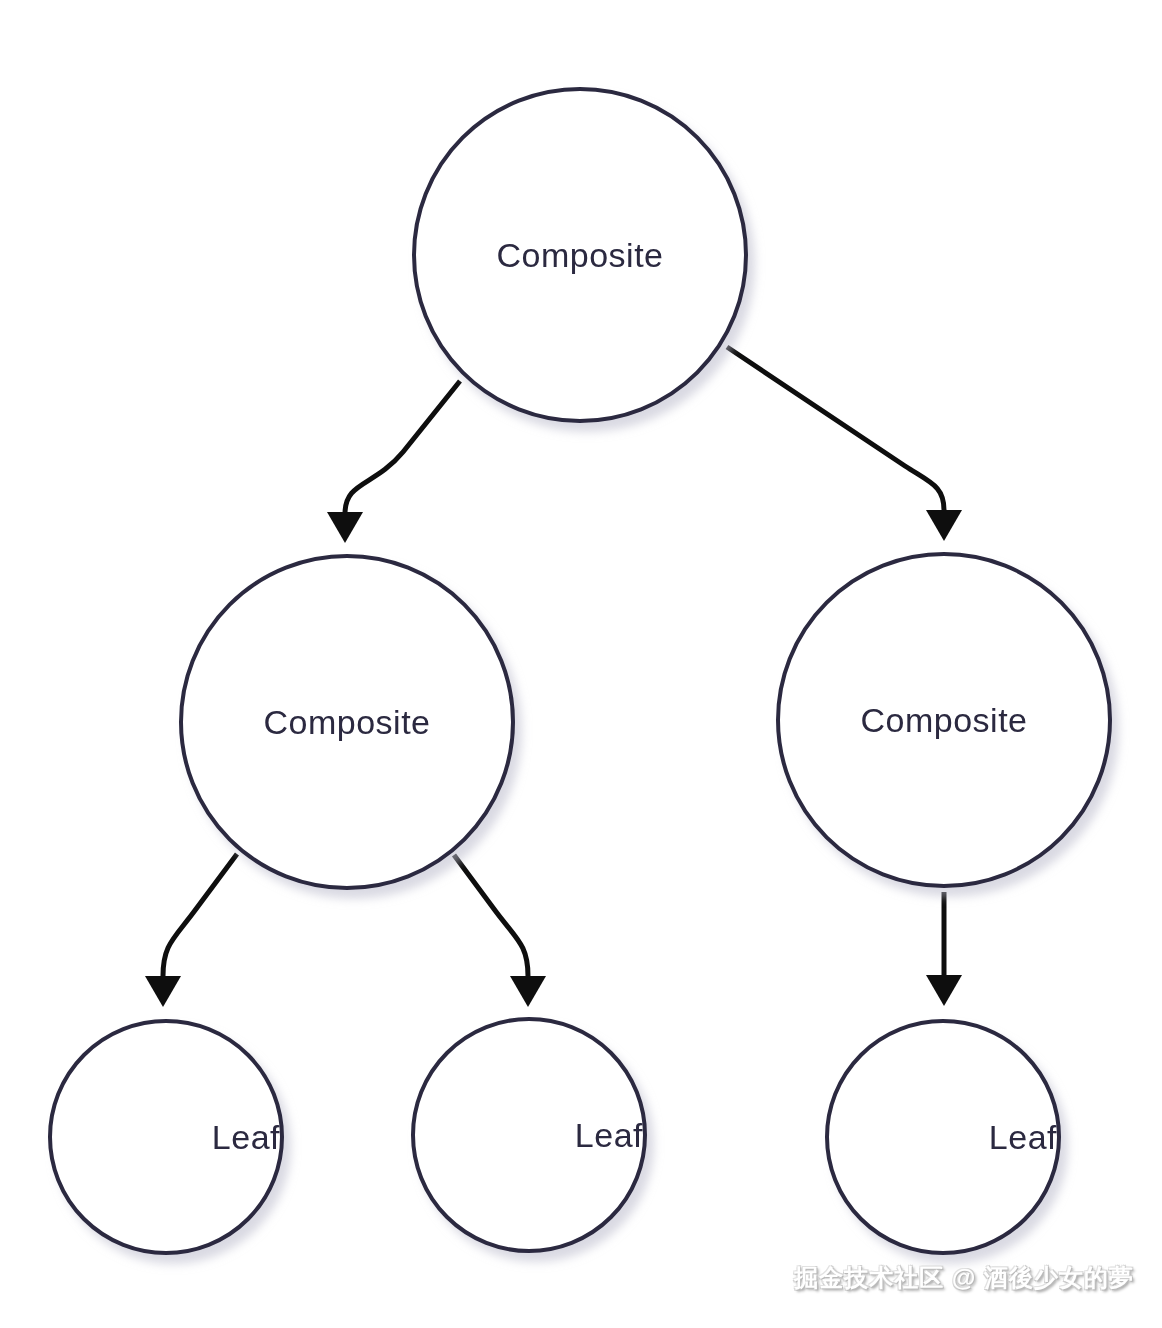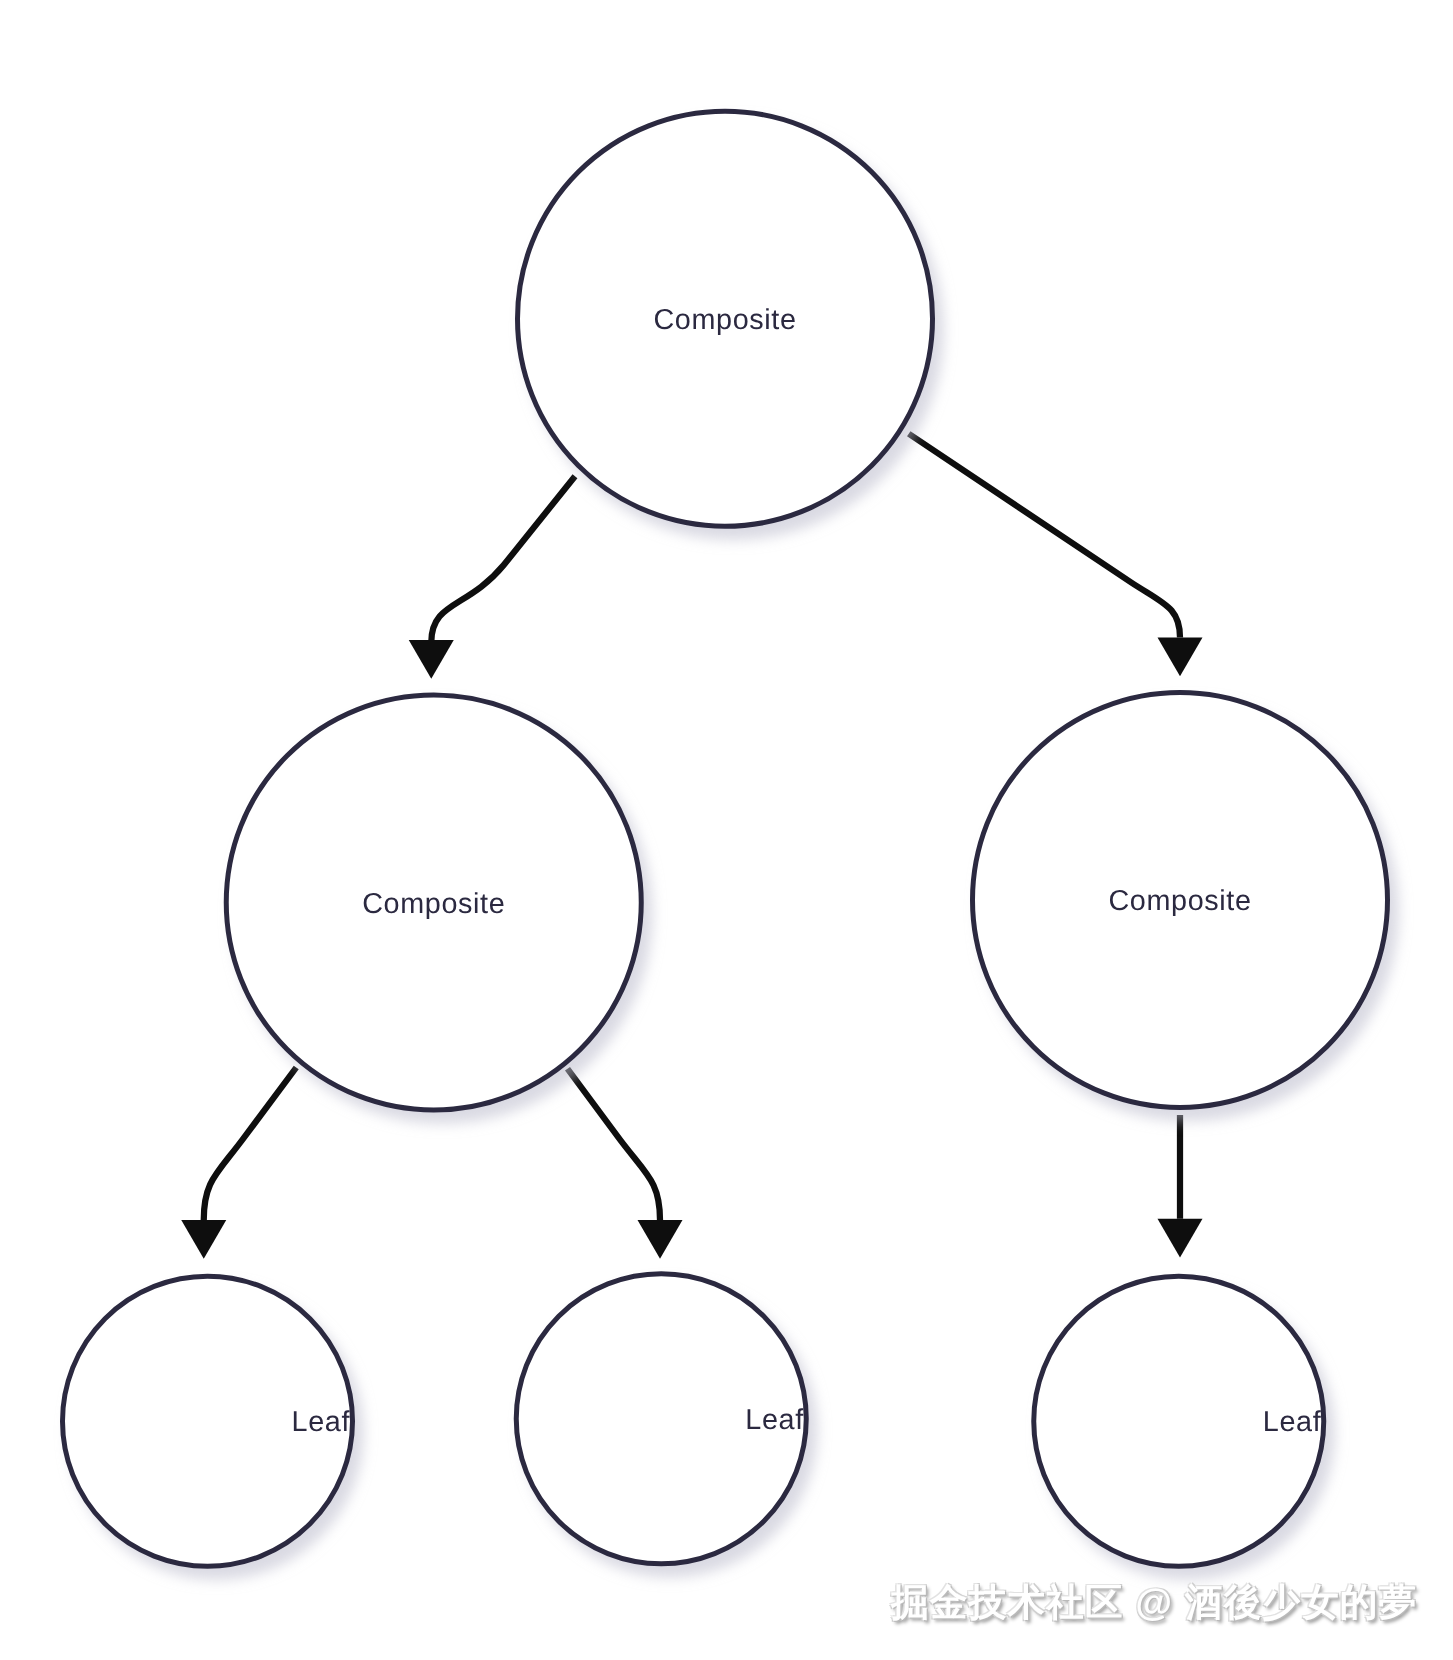--- a/index.html
+++ b/index.html
@@ -38,39 +38,39 @@
     border: 4px solid var(--node-border);
     border-radius: 50%;
     background: var(--node-fill);
     display: flex;
     align-items: center;
     justify-content: center;
     box-shadow: 7px 9px 10px rgba(188,188,204,0.55);
     z-index: 2;
   }
   .node .label {
-    font-size: 23px;
+    font-size: 34px;
     color: var(--node-label);
     letter-spacing: 0.5px;
     text-align: center;
   }
   .node.composite { width: 336px; height: 336px; }
   .node.leaf { width: 236px; height: 236px; justify-content: flex-end; }
   #node-root            { left: 412px; top: 87px;  }
   #node-composite-left  { left: 179px; top: 554px; }
   #node-composite-right { left: 776px; top: 552px; }
   #node-leaf-left       { left: 48px;  top: 1019px; }
   #node-leaf-middle     { left: 411px; top: 1017px; }
   #node-leaf-right      { left: 825px; top: 1019px; }
   .watermark {
     position: absolute;
     top: 1262px;
     right: 28px;
     z-index: 3;
-    font-size: 30px;
+    font-size: 24px;
     font-weight: bold;
     color: #ffffff;
     letter-spacing: 1px;
     text-shadow:
       1px 1px 0 #b9b9b9,
       -1px -1px 0 #e2e2e2,
       1px -1px 0 #cfcfcf,
       -1px 1px 0 #cfcfcf,
       2px 2px 3px #9a9a9a;
     white-space: nowrap;

